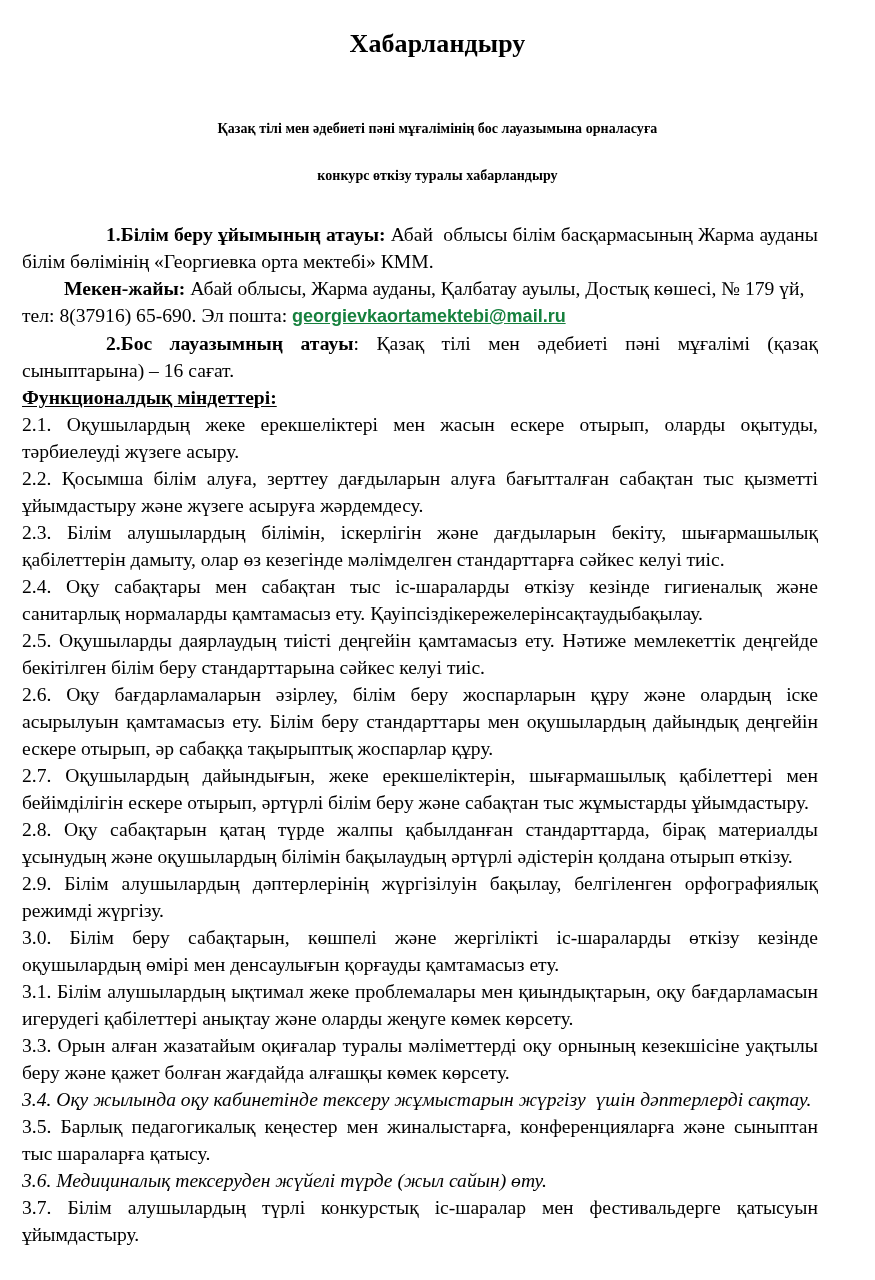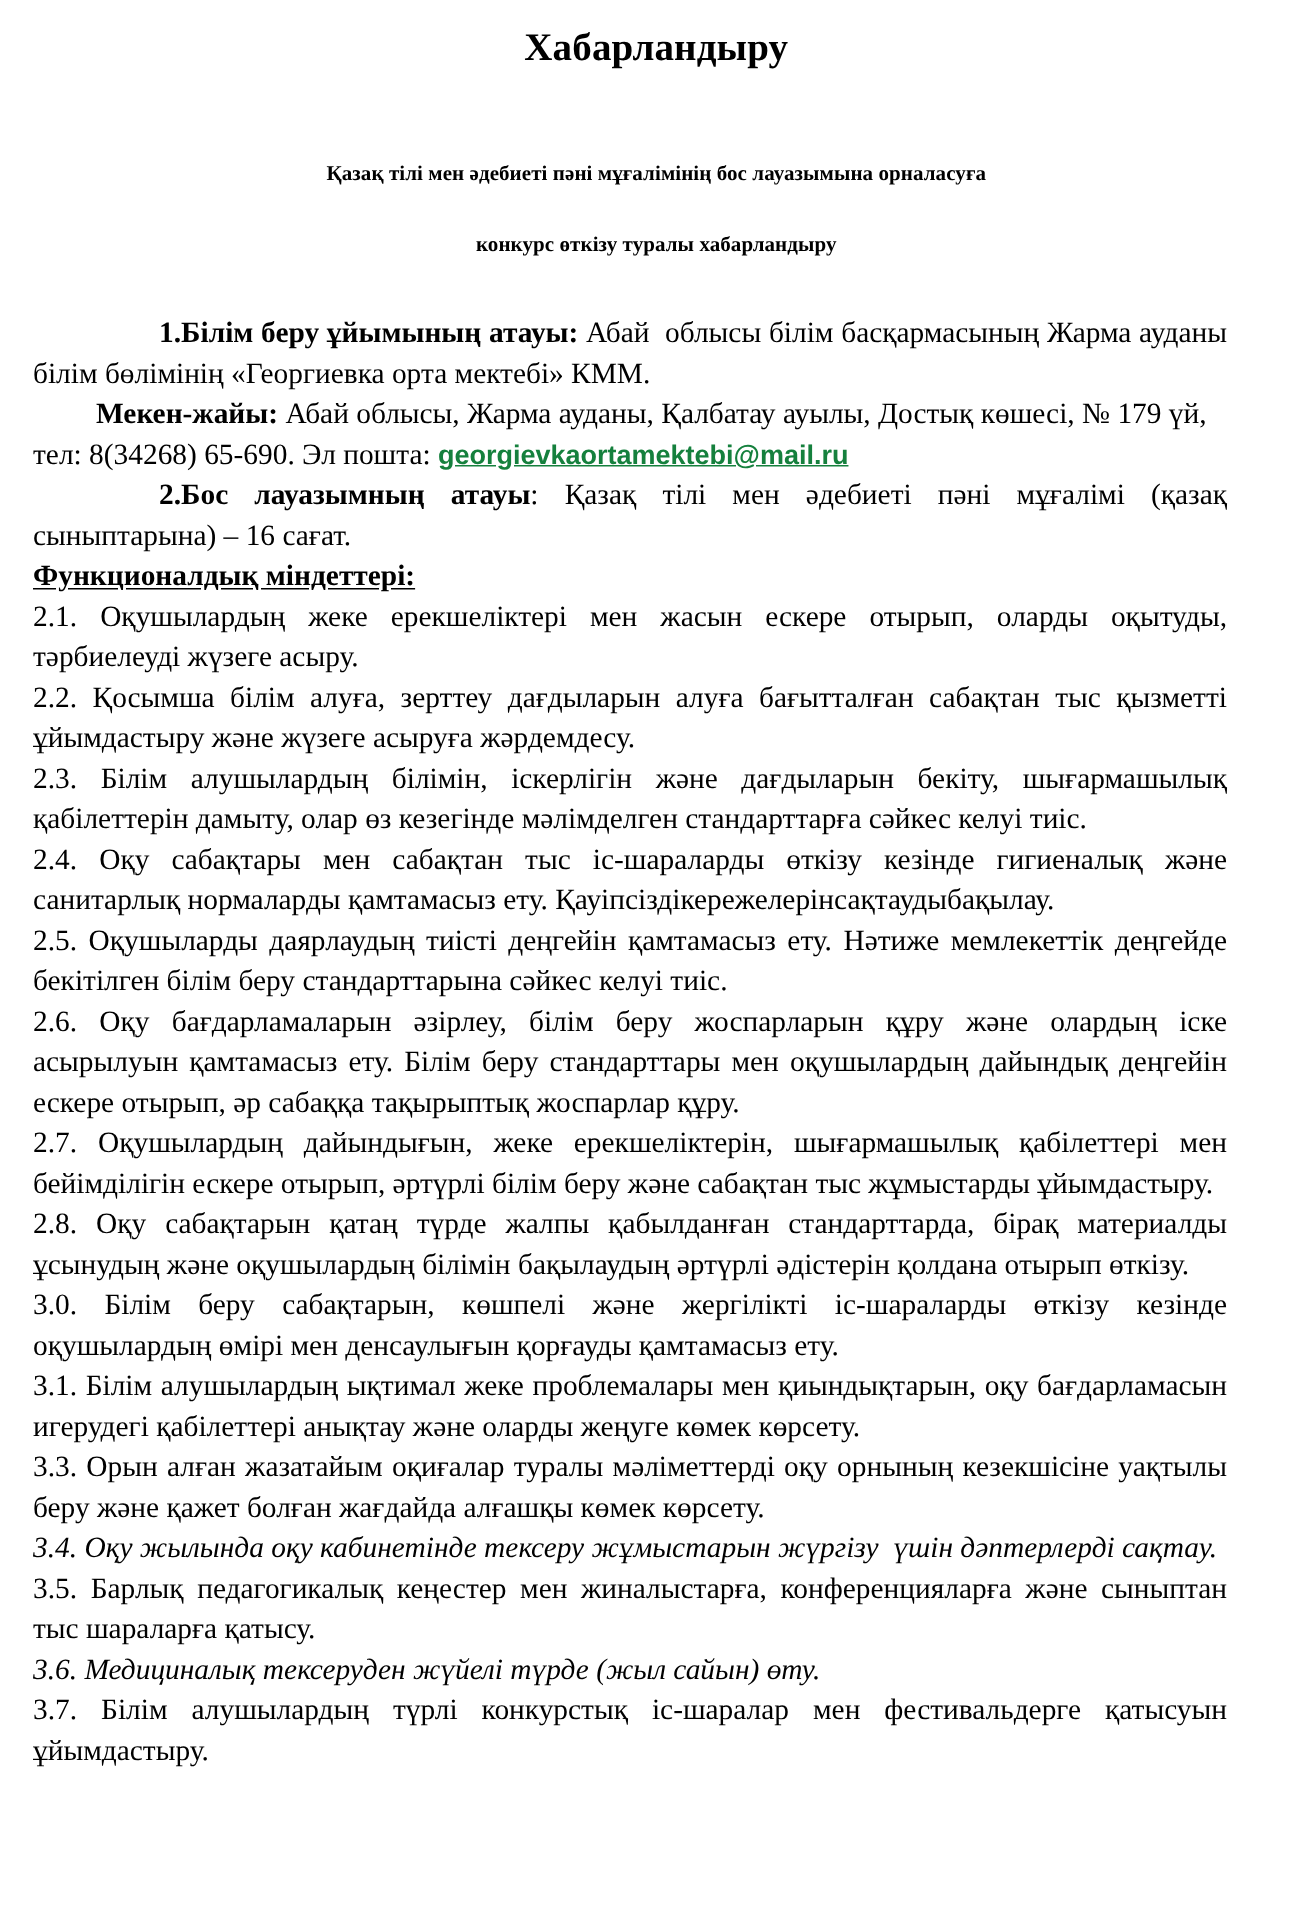--- a/index.html
+++ b/index.html
@@ -21,21 +21,21 @@
     padding: 0;
     overflow: hidden;
   }
   
   .doc-title {
     text-align: center;
     font-weight: bold;
     font-size: 26px;
     line-height: 32px;
     margin: 0;
-    padding: 16px 0 0 0;
+    padding: 28px 0 0 0;
     letter-spacing: 0.1px;
   }
   .doc-subtitle {
     text-align: center;
     font-weight: bold;
     font-size: 14px;
     line-height: 47px;
     margin: 12px;
     padding: 33px 70px 0 70px;
     letter-spacing: 0.05px;
@@ -101,40 +101,41 @@
   <div class="body-block">
 
     <p class="para numbered">
       <span class="num">1.</span><span class="b">Білім беру ұйымының атауы:</span><span class="nowrapspace"> Абай  облысы білім басқармасының Жарма ауданы білім бөлімінің «Георгиевка орта мектебі» КММ.</span>
     </p>
 
     <p class="para numbered">
       <span class="b">Мекен-жайы:</span><span> Абай облысы, Жарма ауданы, Қалбатау ауылы, Достық көшесі, № 179 үй,</span>
     </p>
     <p class="para indented-cont">
-      <span>тел: 8(34268) 65-690. Эл пошта: </span><a class="mail-link" href="#">georgievkaortamektebi@mail.ru</a>
+      <span>тел: 8(37916) 65-690. Эл пошта: </span><a class="mail-link" href="#">georgievkaortamektebi@mail.ru</a>
     </p>
 
     <p class="para numbered">
       <span class="num">2.</span><span class="b">Бос лауазымның атауы</span><span>: Қазақ тілі мен әдебиеті пәні мұғалімі (қазақ сыныптарына) – 16 сағат.</span>
     </p>
 
     <p class="para">
       <span class="heading-underline">Функционалдық міндеттері: </span>
     </p>
 
     <div class="duties">
       <p class="para"><span>2.1.</span> <span>Оқушылардың жеке ерекшеліктері мен жасын ескере отырып, оларды оқытуды, тәрбиелеуді жүзеге асыру.</span></p>
       <p class="para"><span>2.2.</span> <span>Қосымша білім алуға, зерттеу дағдыларын алуға бағытталған сабақтан тыс қызметті ұйымдастыру және жүзеге асыруға жәрдемдесу.</span></p>
       <p class="para"><span>2.3.</span> <span>Білім алушылардың білімін, іскерлігін және дағдыларын бекіту, шығармашылық қабілеттерін дамыту, олар өз кезегінде мәлімделген стандарттарға сәйкес келуі тиіс.</span></p>
       <p class="para"><span>2.4.</span> <span>Оқу сабақтары мен сабақтан тыс іс-шараларды өткізу кезінде гигиеналық және санитарлық нормаларды қамтамасыз ету. Қауіпсіздікережелерінсақтаудыбақылау.</span></p>
       <p class="para"><span>2.5.</span> <span>Оқушыларды даярлаудың тиісті деңгейін қамтамасыз ету. Нәтиже мемлекеттік деңгейде бекітілген білім беру стандарттарына сәйкес келуі тиіс.</span></p>
       <p class="para"><span>2.6.</span> <span>Оқу бағдарламаларын әзірлеу, білім беру жоспарларын құру және олардың іске асырылуын қамтамасыз ету. Білім беру стандарттары мен оқушылардың дайындық деңгейін ескере отырып, әр сабаққа тақырыптық жоспарлар құру.</span></p>
       <p class="para"><span>2.7.</span> <span>Оқушылардың дайындығын, жеке ерекшеліктерін, шығармашылық қабілеттері мен бейімділігін ескере отырып, әртүрлі білім беру және сабақтан тыс жұмыстарды ұйымдастыру.</span></p>
       <p class="para"><span>2.8.</span> <span>Оқу сабақтарын қатаң түрде жалпы қабылданған стандарттарда, бірақ материалды ұсынудың және оқушылардың білімін бақылаудың әртүрлі әдістерін қолдана отырып өткізу.</span></p>
+      <p class="para"><span>2.9.</span> <span>Білім алушылардың дәптерлерінің жүргізілуін бақылау, белгіленген орфографиялық режимді жүргізу.</span></p>
       <p class="para"><span>3.0.</span> <span>Білім беру сабақтарын, көшпелі және жергілікті іс-шараларды өткізу кезінде оқушылардың өмірі мен денсаулығын қорғауды қамтамасыз ету.</span></p>
       <p class="para"><span>3.1.</span> <span>Білім алушылардың ықтимал жеке проблемалары мен қиындықтарын, оқу бағдарламасын игерудегі қабілеттері анықтау және оларды жеңуге көмек көрсету.</span></p>
       <p class="para"><span>3.3.</span> <span>Орын алған жазатайым оқиғалар туралы мәліметтерді оқу орнының кезекшісіне уақтылы беру және қажет болған жағдайда алғашқы көмек көрсету.</span></p>
       <p class="para last-short"><span>3.4.</span> <span class="nowrapspace">Оқу жылында оқу кабинетінде тексеру жұмыстарын жүргізу  үшін дәптерлерді сақтау.</span></p>
       <p class="para"><span>3.5.</span> <span>Барлық педагогикалық кеңестер мен жиналыстарға, конференцияларға және сыныптан тыс шараларға қатысу.</span></p>
       <p class="para last-short"><span>3.6.</span> <span>Медициналық тексеруден жүйелі түрде (жыл сайын) өту.</span></p>
       <p class="para"><span>3.7.</span> <span>Білім алушылардың түрлі конкурстық іс-шаралар мен фестивальдерге қатысуын ұйымдастыру.</span></p>
 
     </div>
 

